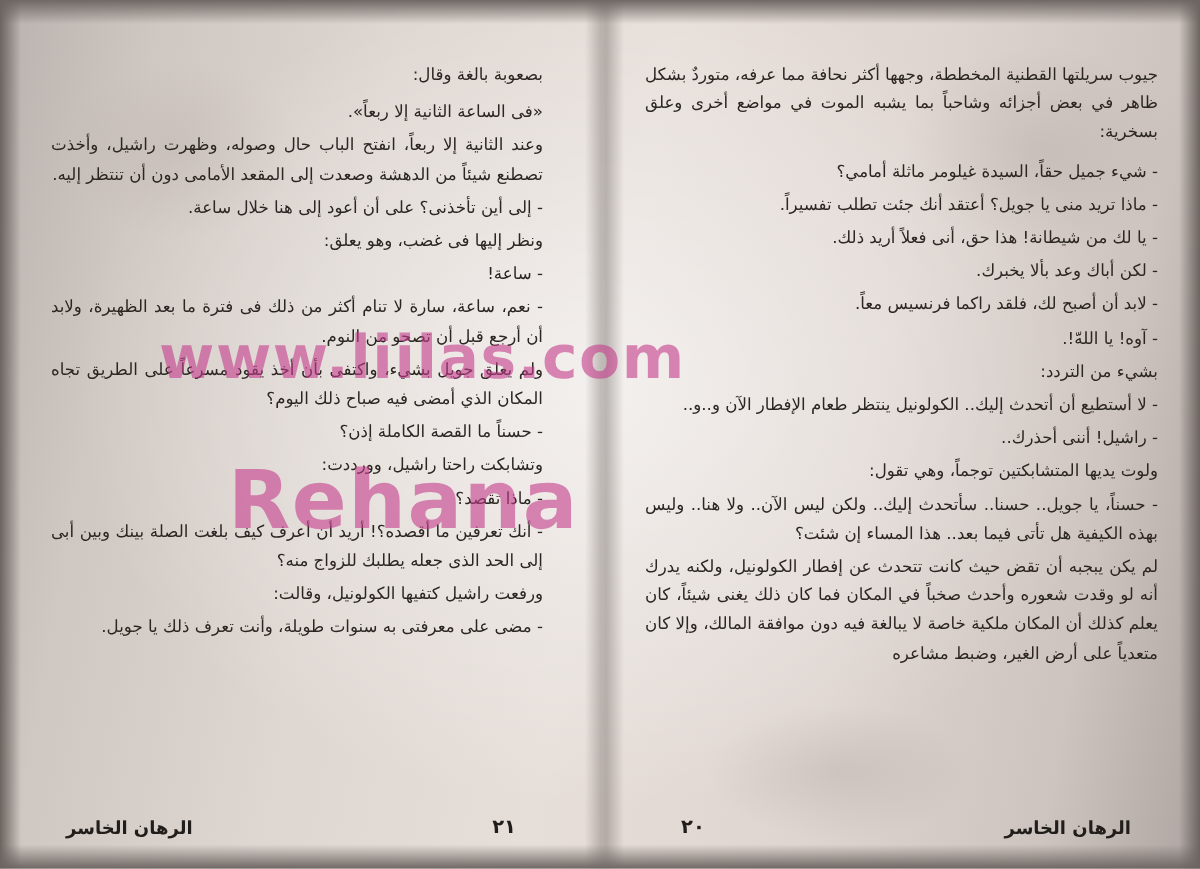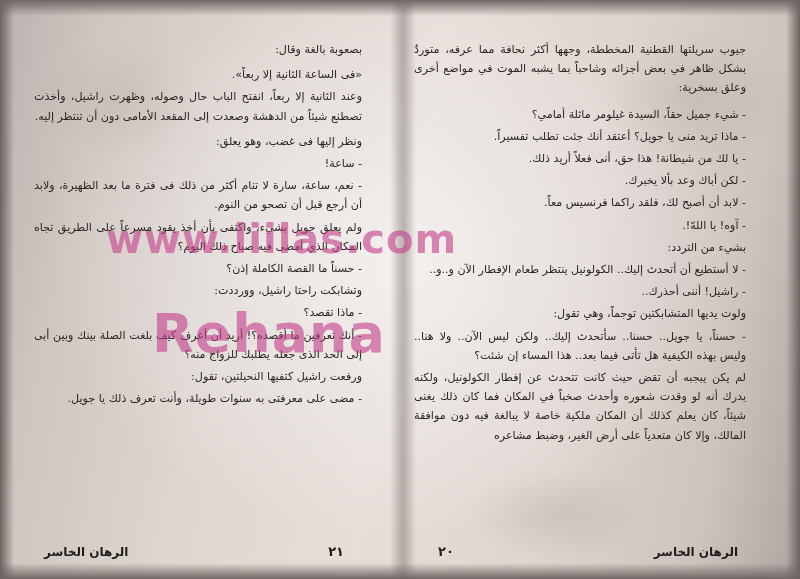--- a/index.html
+++ b/index.html
@@ -48,21 +48,21 @@
   }
 
   .page {
     position: absolute;
     top: 0;
     height: 579px;
     box-sizing: border-box;
     direction: rtl;
     text-align: justify;
   }
-  .page-right { right: 16px; width: 400px; padding: 40px 38px 46px 30px; }
+  .page-right { right: 0; width: 400px; padding: 40px 28px 46px 30px; }
   .page-left  { left: 0;  width: 400px; padding: 40px 38px 46px 34px; }
 
   .body-text {
     font-family: "DejaVu Sans", sans-serif;
     font-size: 11.1px;
     line-height: 19.2px;
     color: #2b2622;
     margin: 0;
   }
   .para {
@@ -185,38 +185,39 @@
 
   <div class="page page-left">
     <div class="body-text">
       <p class="para">بصعوبة بالغة وقال:</p>
       <div class="gap-sm"></div>
       <div class="gap-sm"></div>
       <p class="para">«فى الساعة الثانية إلا ربعاً».</p>
       <div class="gap-sm"></div>
       <p class="para">وعند الثانية إلا ربعاً، انفتح الباب حال وصوله، وظهرت راشيل، وأخذت تصطنع شيئاً من الدهشة وصعدت إلى المقعد الأمامى دون أن تنتظر إليه.</p>
       <div class="gap-sm"></div>
+      <p class="para dash">- إلى أين تأخذنى؟ على أن أعود إلى هنا خلال ساعة.</p>
       <div class="gap-sm"></div>
       <p class="para">ونظر إليها فى غضب، وهو يعلق:</p>
       <div class="gap-sm"></div>
       <p class="para dash">- ساعة!</p>
       <div class="gap-sm"></div>
       <p class="para dash">- نعم، ساعة، سارة لا تنام أكثر من ذلك فى فترة ما بعد الظهيرة، ولابد أن أرجع قبل أن تصحو من النوم.</p>
       <div class="gap-sm"></div>
       <p class="para">ولم يعلق جويل بشيء، واكتفى بأن أخذ يقود مسرعاً على الطريق تجاه المكان الذي أمضى فيه صباح ذلك اليوم؟</p>
       <div class="gap-sm"></div>
       <p class="para dash">- حسناً ما القصة الكاملة إذن؟</p>
       <div class="gap-sm"></div>
       <p class="para">وتشابكت راحتا راشيل، وورددت:</p>
       <div class="gap-sm"></div>
       <p class="para dash">- ماذا تقصد؟</p>
       <div class="gap-sm"></div>
       <p class="para dash">- أنك تعرفين ما أقصده؟! أريد أن أعرف كيف بلغت الصلة بينك وبين أبى إلى الحد الذى جعله يطلبك للزواج منه؟</p>
       <div class="gap-sm"></div>
-      <p class="para">ورفعت راشيل كتفيها النحيلتين، تقول:</p>
+      <p class="para">ورفعت راشيل كتفيها الكولونيل، وقالت:</p>
       <div class="gap-sm"></div>
       <p class="para dash">- مضى على معرفتى به سنوات طويلة، وأنت تعرف ذلك يا جويل.</p>
     </div>
     <div class="footer footer-left">
       <span class="book-title">الرهان الخاسر</span>
       <span class="page-number">٢١</span>
     </div>
   </div>
 
   <div class="gutter"></div>

